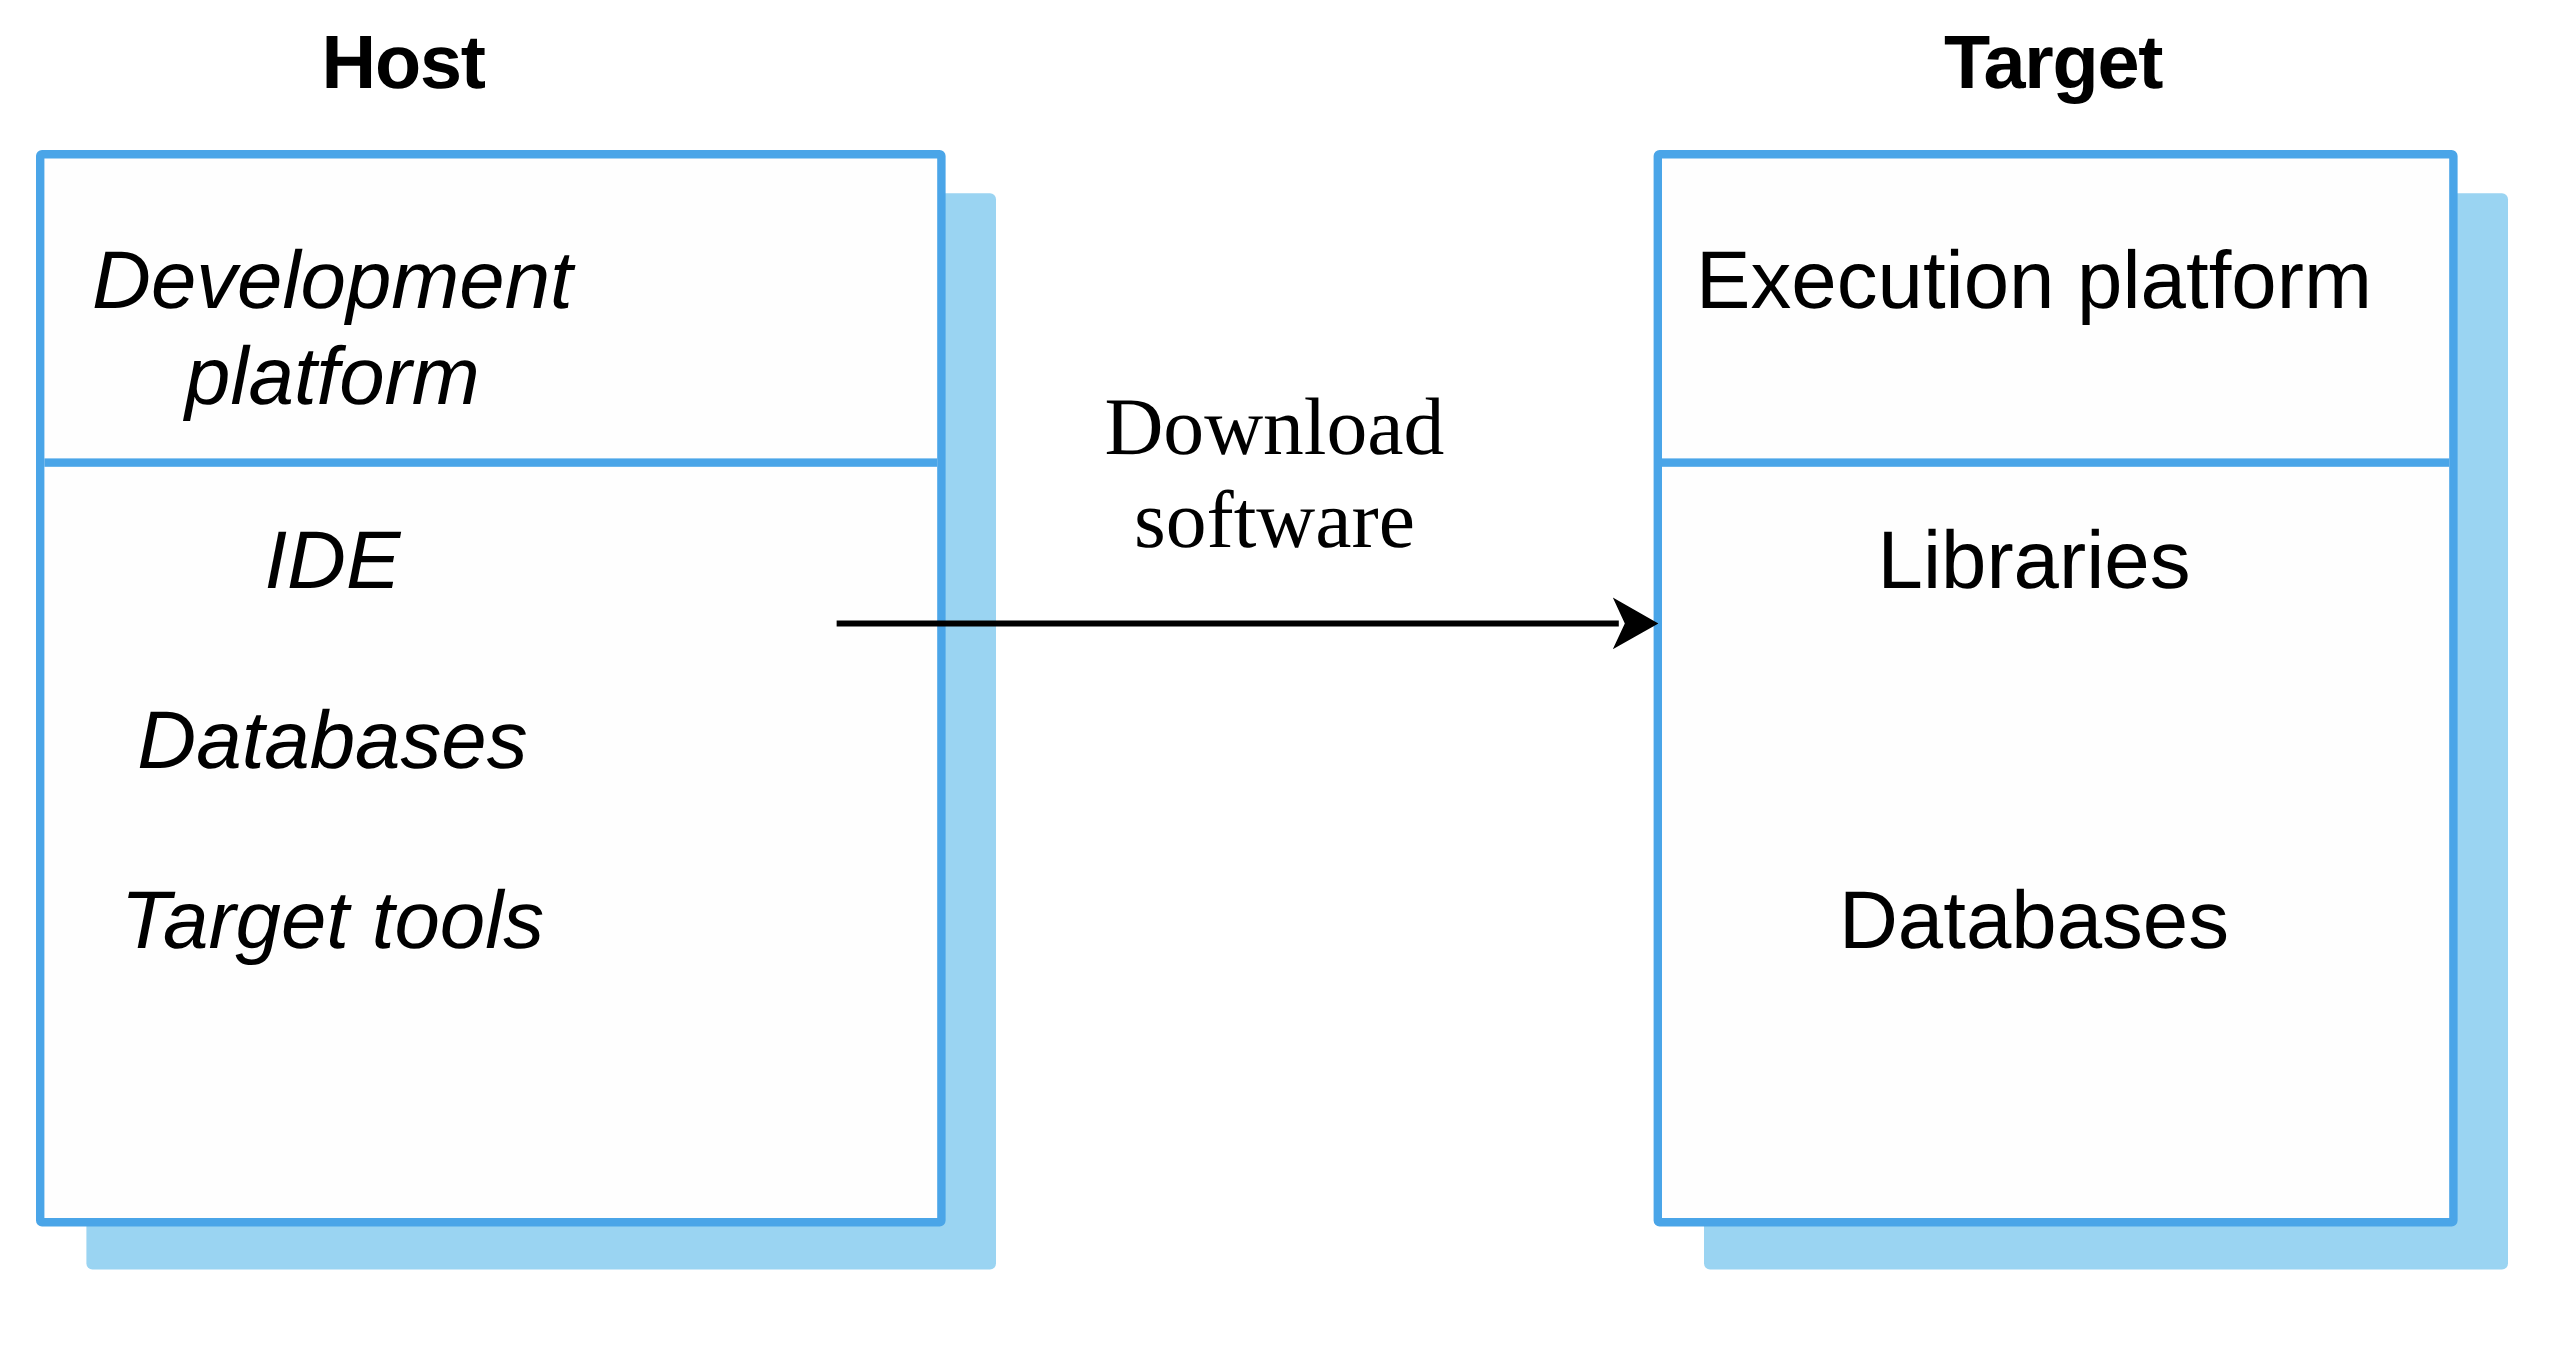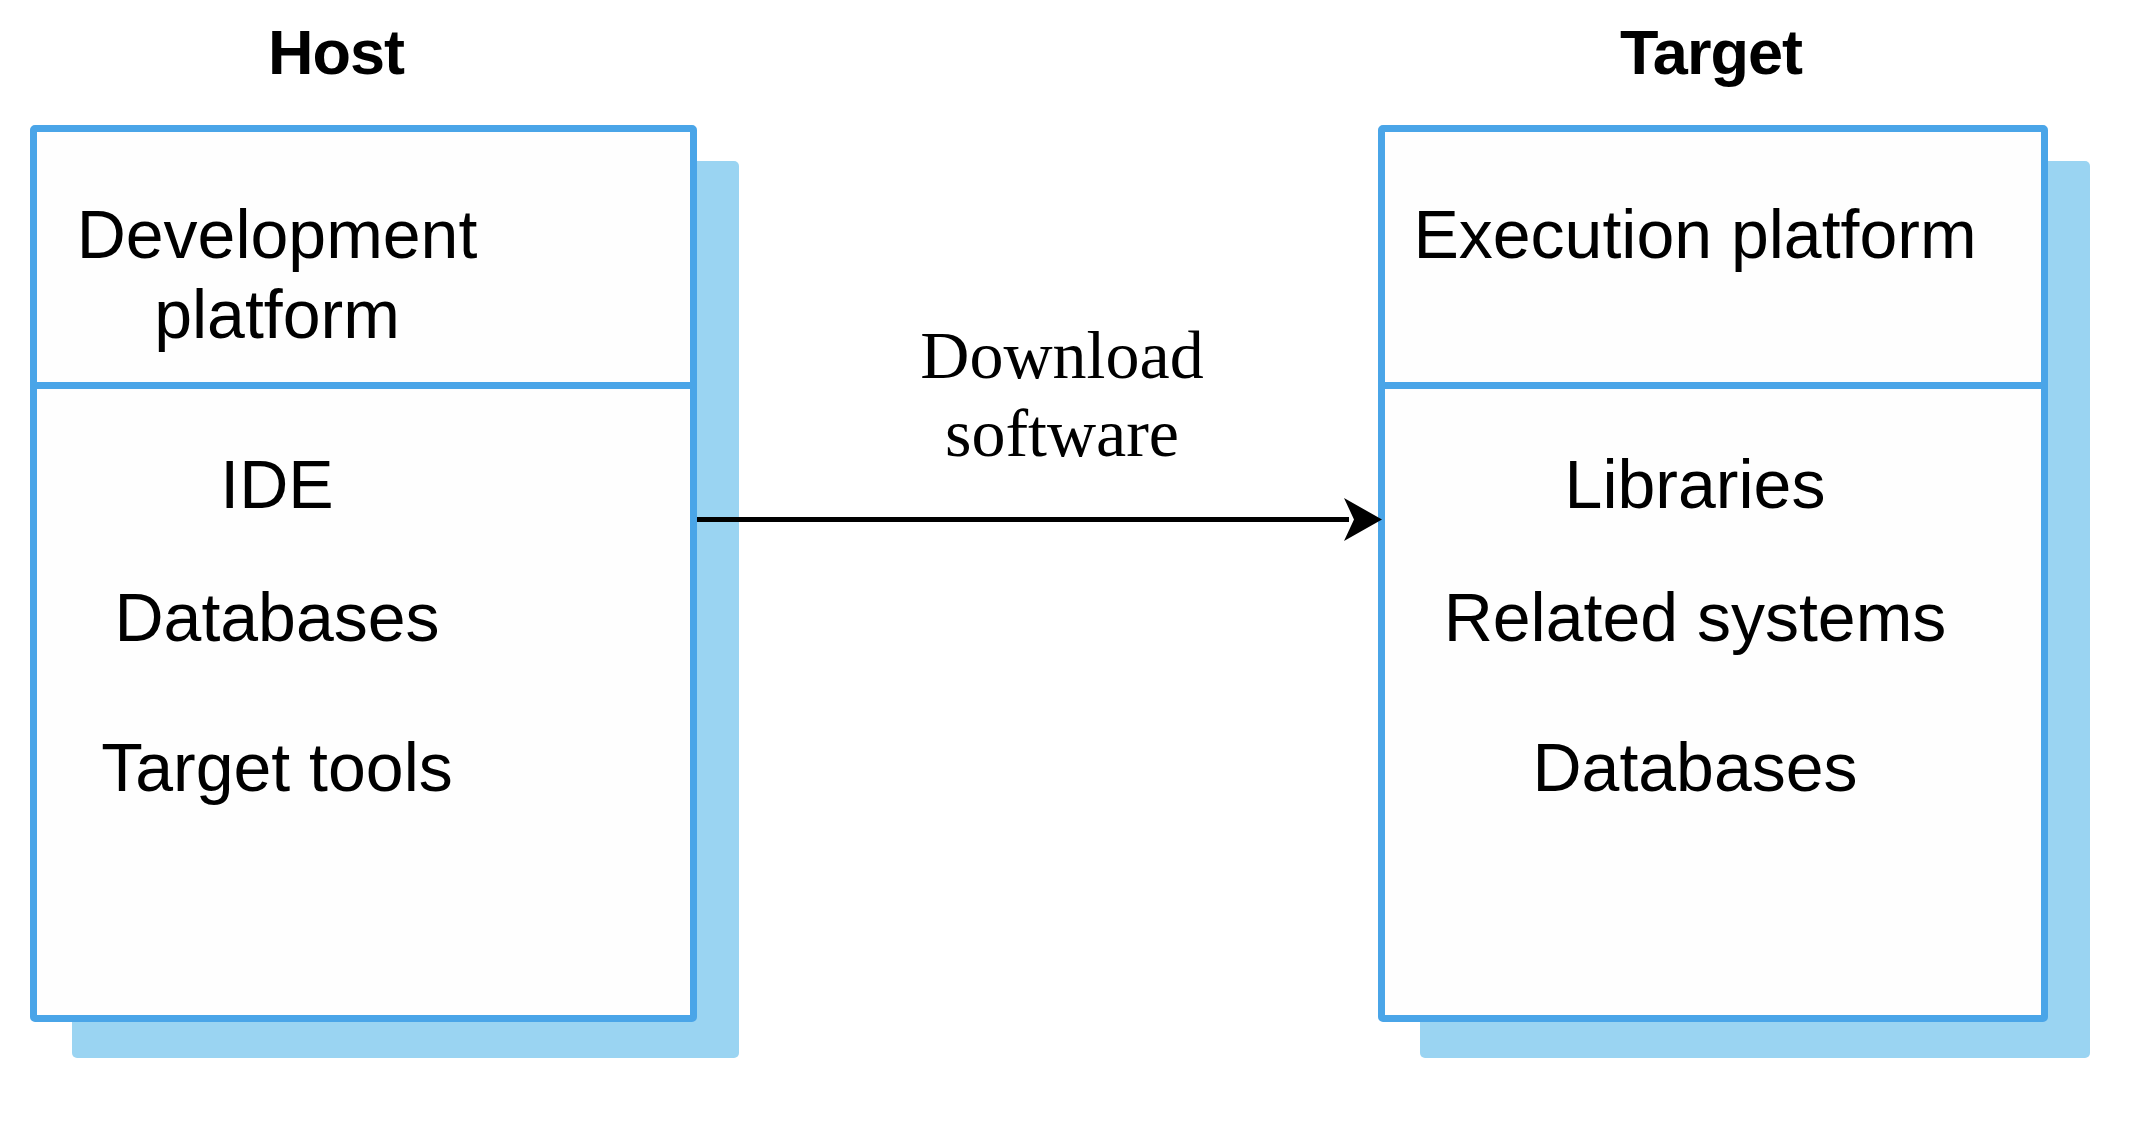--- a/index.html
+++ b/index.html
@@ -27,35 +27,35 @@
   .title.host{left:30px;width:612px;}
   .title.target{left:1378px;width:666px;}
   .box{
     position:absolute;top:125px;height:897px;
     background:#fefefe;
     border:7px solid var(--c-border);
     border-radius:5px;
     box-sizing:border-box;
     box-shadow:42px 36px 0 var(--c-shadow);
   }
-  .box.host{left:30px;width:667px;}
+  .box.host{left:30px;width:758px;font-style:italic;}
   .box.target{left:1378px;width:670px;}
   .divider{
     position:absolute;top:250px;left:0;right:0;height:7px;
     background:var(--c-border);
   }
   .platform,.item{
     position:absolute;left:0;
     font-size:68px;line-height:80px;
     text-align:center;
   }
   .box.host .platform,.box.host .item{width:480px;}
   .box.target .platform,.box.target .item{width:620px;}
   .platform{top:62px;}
-  .item.i0{top:312px;}
+  .item.i0{top:295px;}
   .item.i1{top:445px;}
   .item.i2{top:595px;}
   .arrow-label{
     position:absolute;left:812px;top:316px;width:500px;
     font-size:68px;line-height:78px;text-align:center;font-family:Liberation Serif, serif;
   }
   .arrow-svg{position:absolute;left:697px;top:494px;}
 </style>
 </head>
 <body>
@@ -71,21 +71,20 @@
     <div class="divider"></div>
     <div class="item i0">IDE</div>
     <div class="item i1">Databases</div>
     <div class="item i2">Target tools</div>
   </div>
 
   <div class="box target">
     <div class="platform">Execution platform</div>
     <div class="divider"></div>
     <div class="item i0">Libraries</div>
-    <div class="item i1">Related systems</div>
     <div class="item i2">Databases</div>
   </div>
 
   <div class="arrow-label">Download software</div>
 
   <svg class="arrow-svg" width="685" height="52" viewBox="0 0 685 52">
     <line x1="0" y1="25.5" x2="652" y2="25.5" stroke="#000000" stroke-width="5"></line>
     <polygon points="685,25.5 647,4 657,25.5 647,47" fill="#000000"></polygon>
   </svg>
 

